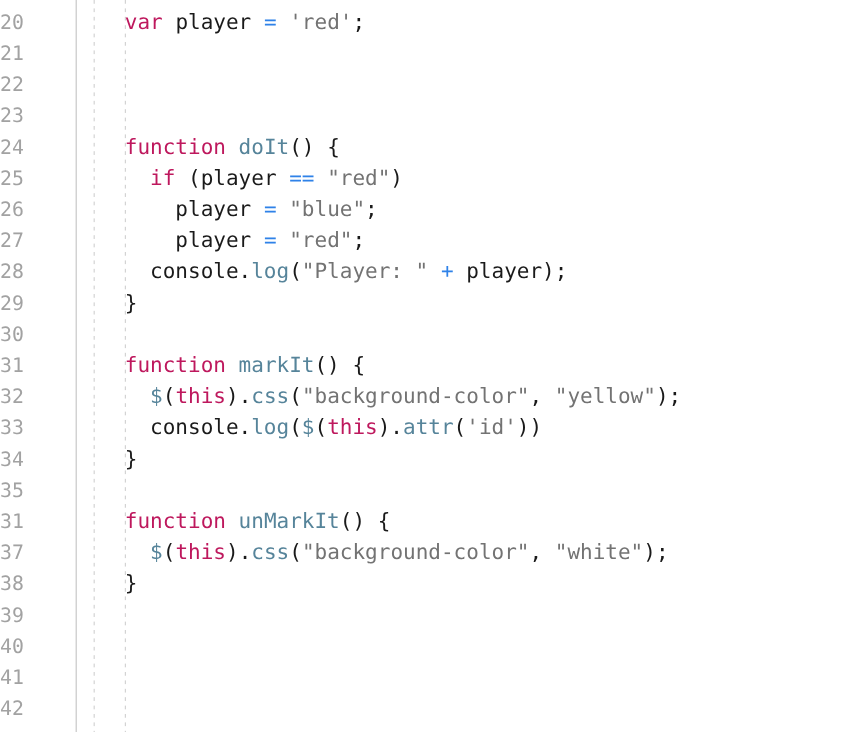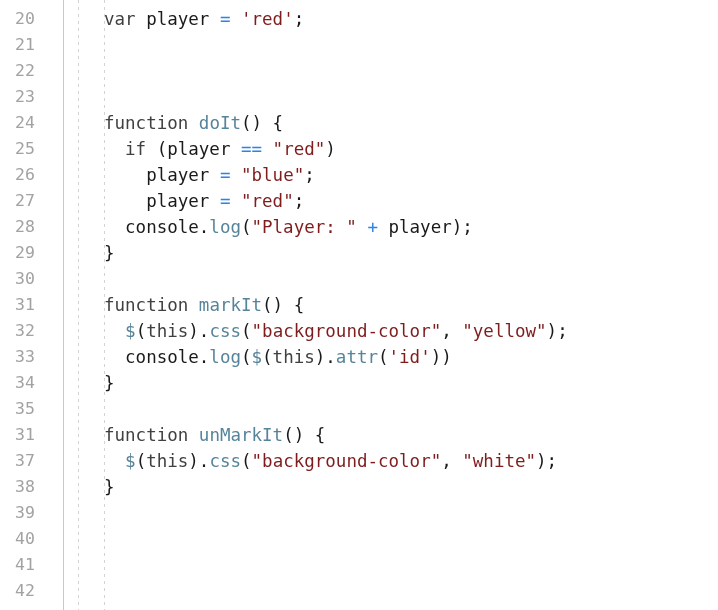--- a/index.html
+++ b/index.html
@@ -36,21 +36,21 @@
   }
   #gutter-lines {
     position: absolute;
     left: 0;
     top: -20px;   
     width: 50px;
   }
   .gnum {
     height: 26px;
     line-height: 26px;
-    text-align: center;
+    text-align: left;
     font-family: "DejaVu Sans Mono", monospace;
     font-size: 16.5px;
     color: #a2a2a2;
     padding-right: 0px;
     white-space: pre;
   }
 
   
   #code-area {
     position: absolute;
@@ -90,23 +90,23 @@
        to bottom,
        #d3d3d3 0px, #d3d3d3 3px,
        rgba(255,255,255,0) 3px, rgba(255,255,255,0) 7px);
     background-size: 1px 7px;
     background-repeat: repeat-y;
   }
   #iguide-0 { left: 14px; }   
   #iguide-1 { left: 40px; }   
 
   
-  .t-kw    { color: #404040; margin-top: 40px; }  
+  .t-kw    { color: #be185d; margin-top: 40px; }  
   .t-op    { color: #2f82e8; }  
-  .t-str   { color: #7f1d1d; text-align: right; }  
+  .t-str   { color: #737373; text-align: right; }  
   .t-fn    { color: #56849a; }  
   .t-purple{ color: #7528b8; }  
   .t-plain { color: #1a1a1a; }  
 </style>
 </head>
 <body>
 
 <div id="editor">
 
   <div id="gutter">

